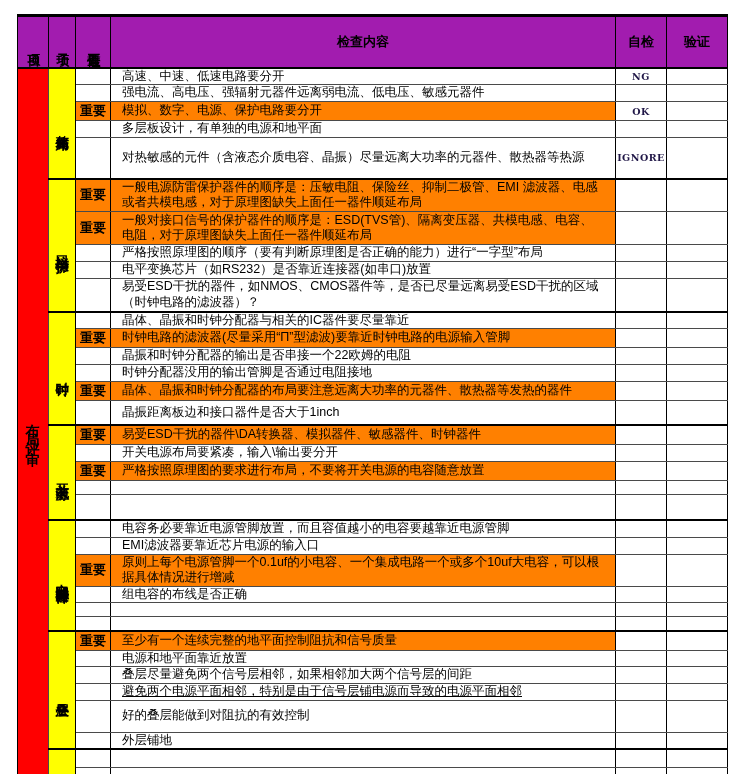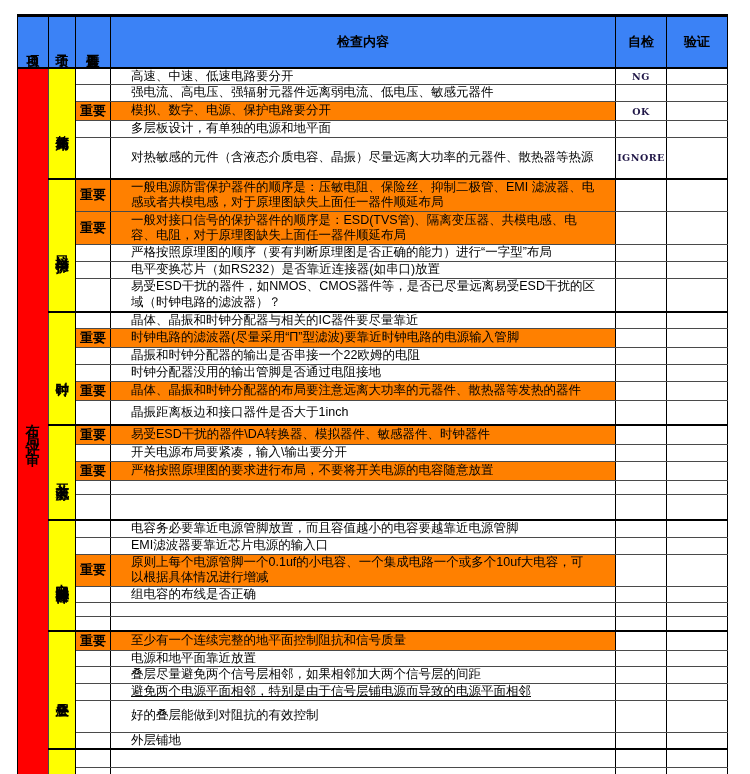--- a/index.html
+++ b/index.html
@@ -19,23 +19,24 @@
     border:1px solid #4a4a4a;
     padding:0;margin:0;
     overflow:hidden;
     vertical-align:middle;
     box-sizing:border-box;
   }
   thead th{
     border-top:3px solid #000;
     border-bottom:2px solid #000;
     border-left:1px solid #000;border-right:1px solid #000;
-    background:#3b82f6;color:#000;
+    background:#a21caf;color:#000;
     font-weight:bold;font-size:13px;
     text-align:center;
+    font-family:Liberation Mono, monospace;
   }
   .vert{
     writing-mode:vertical-rl;
     text-orientation:upright;
     letter-spacing:1px;
     margin:0 auto;
     line-height:1;
     display:inline-block;
   }
   td.project{
@@ -52,21 +53,21 @@
     border-left:1px solid #000;border-right:1px solid #000;
   }
   td.importance{
     text-align:center;
     font-size:13px;font-weight:600;color:#000;
     border-right:1px solid #000;
   }
   td.content{
     font-size:12.5px;color:#000;
     line-height:15.5px;
-    padding:0 20px;
+    padding:0 11px;
     text-align:left;
     border-right:1px solid #000;
   }
   td.selfcheck,td.verify{
     text-align:center;
     font-family:"DejaVu Serif", serif;
     font-weight:bold;font-size:9.5px;
     letter-spacing:0.5px;
     color:#201747;
     border-right:1px solid #000;

